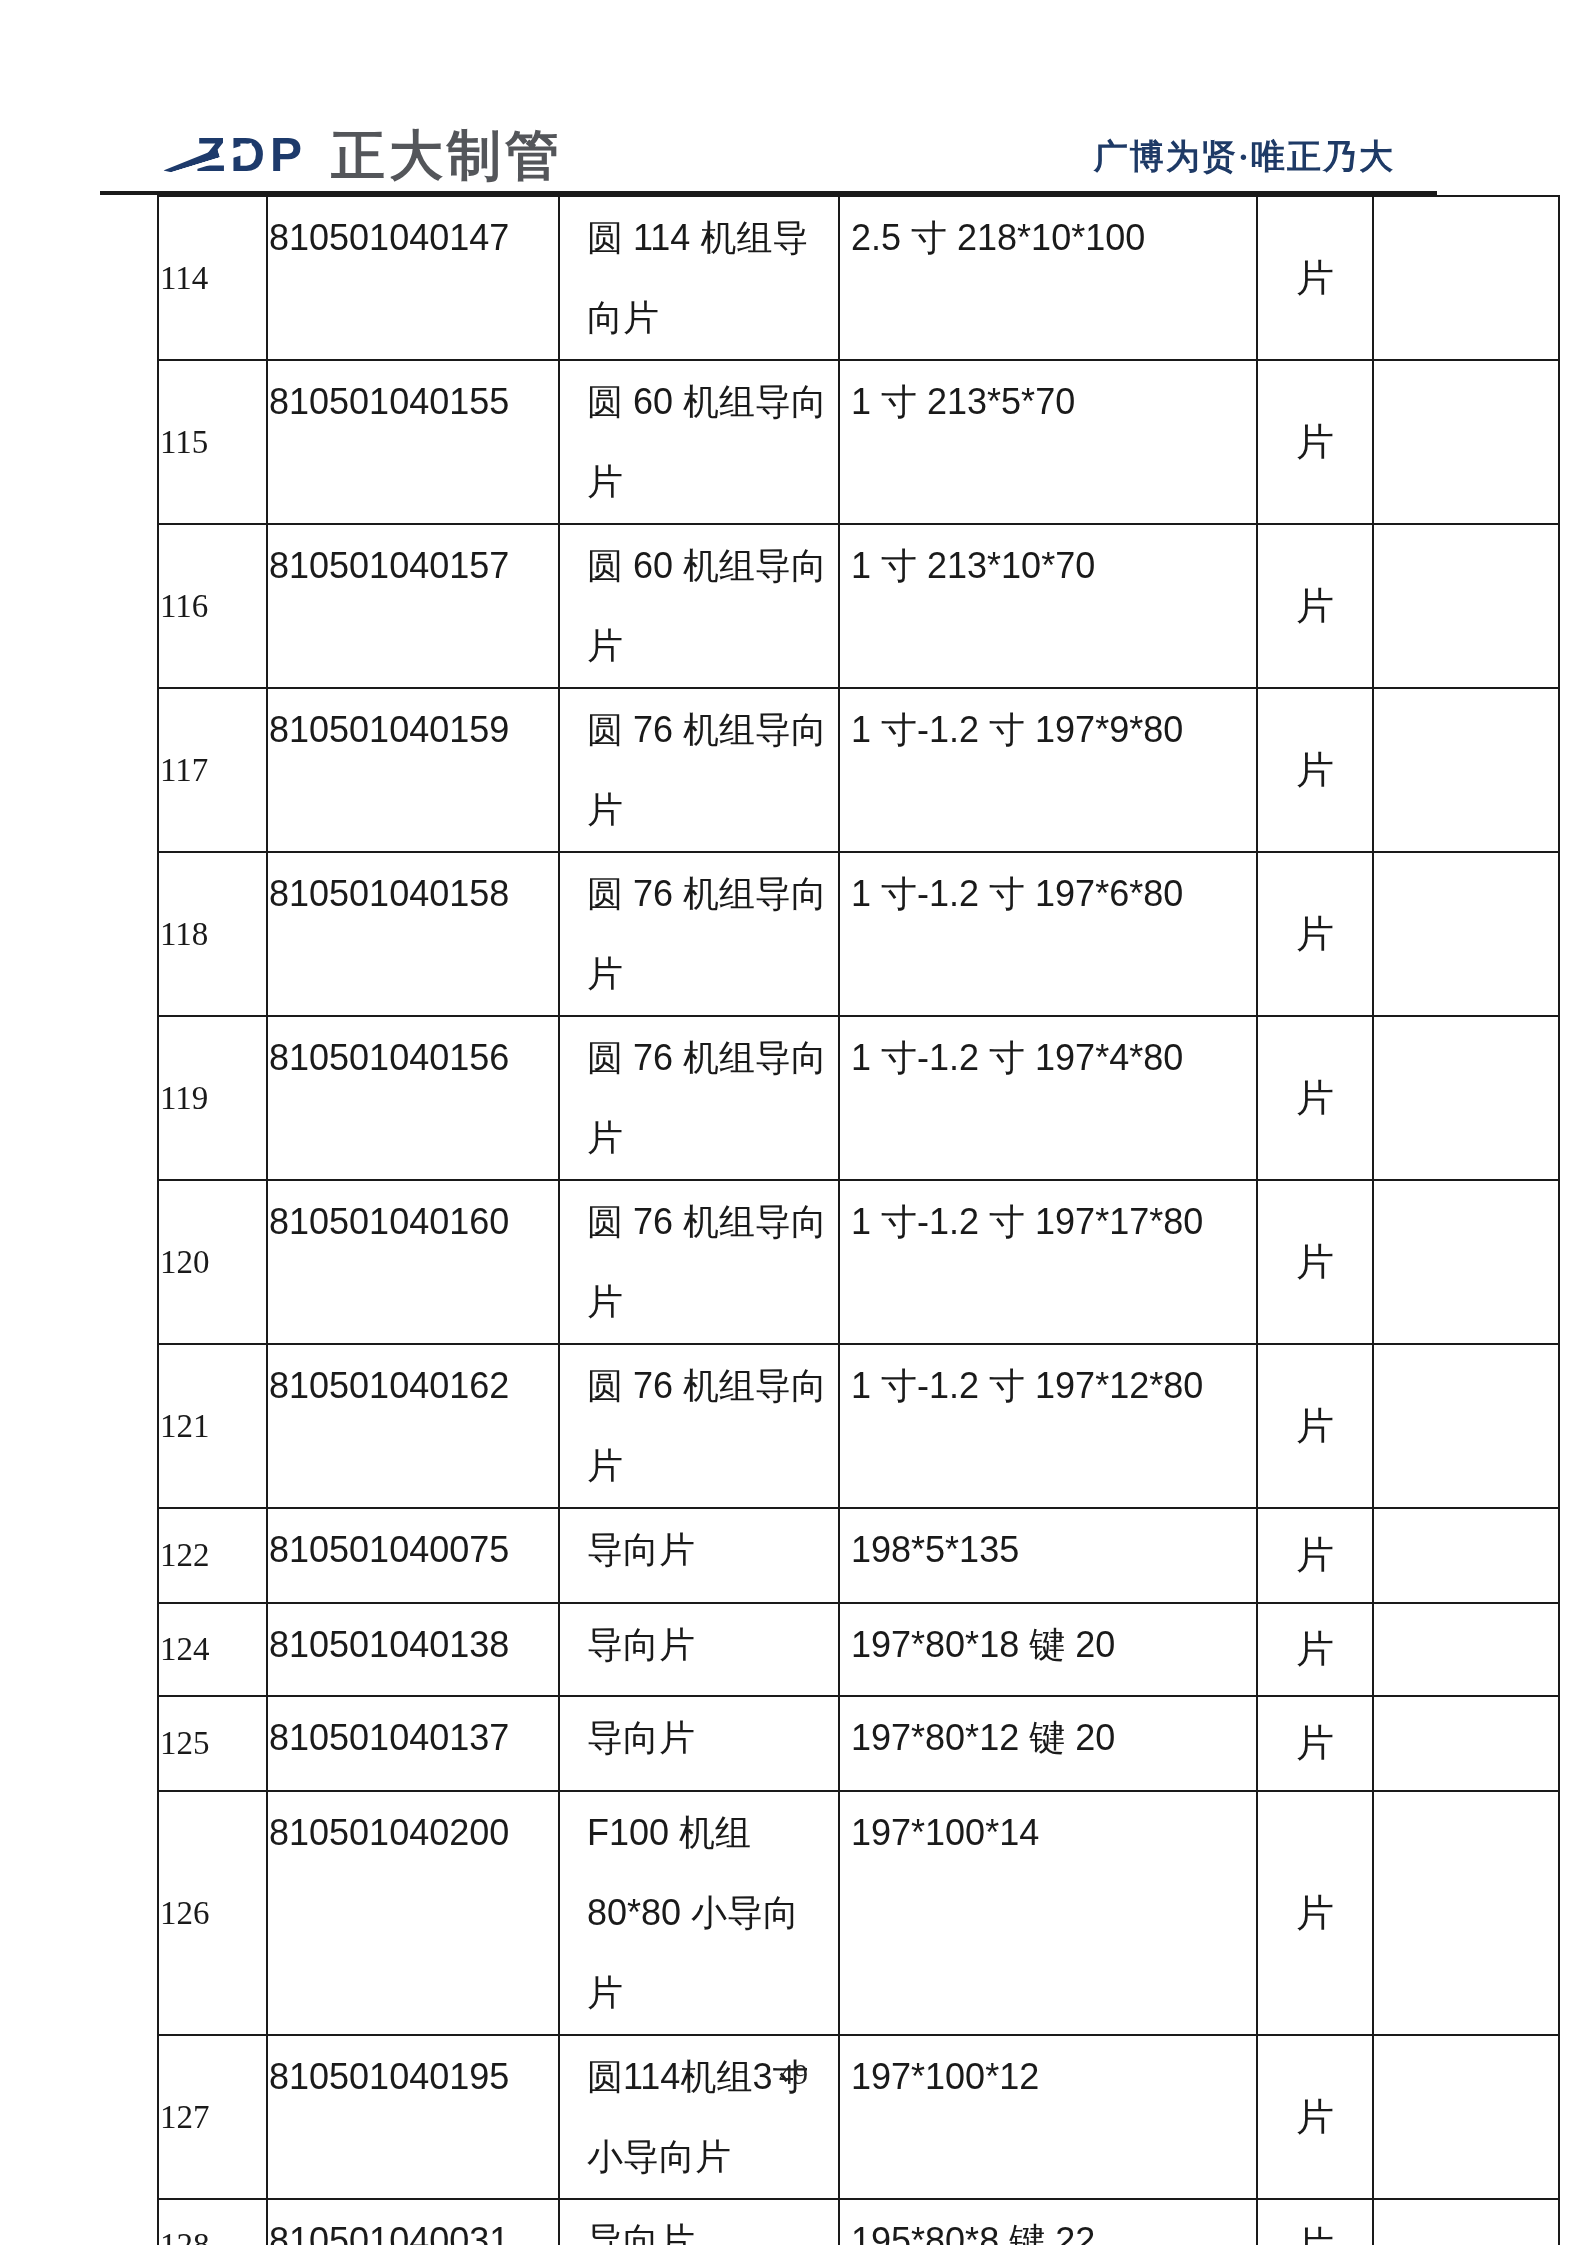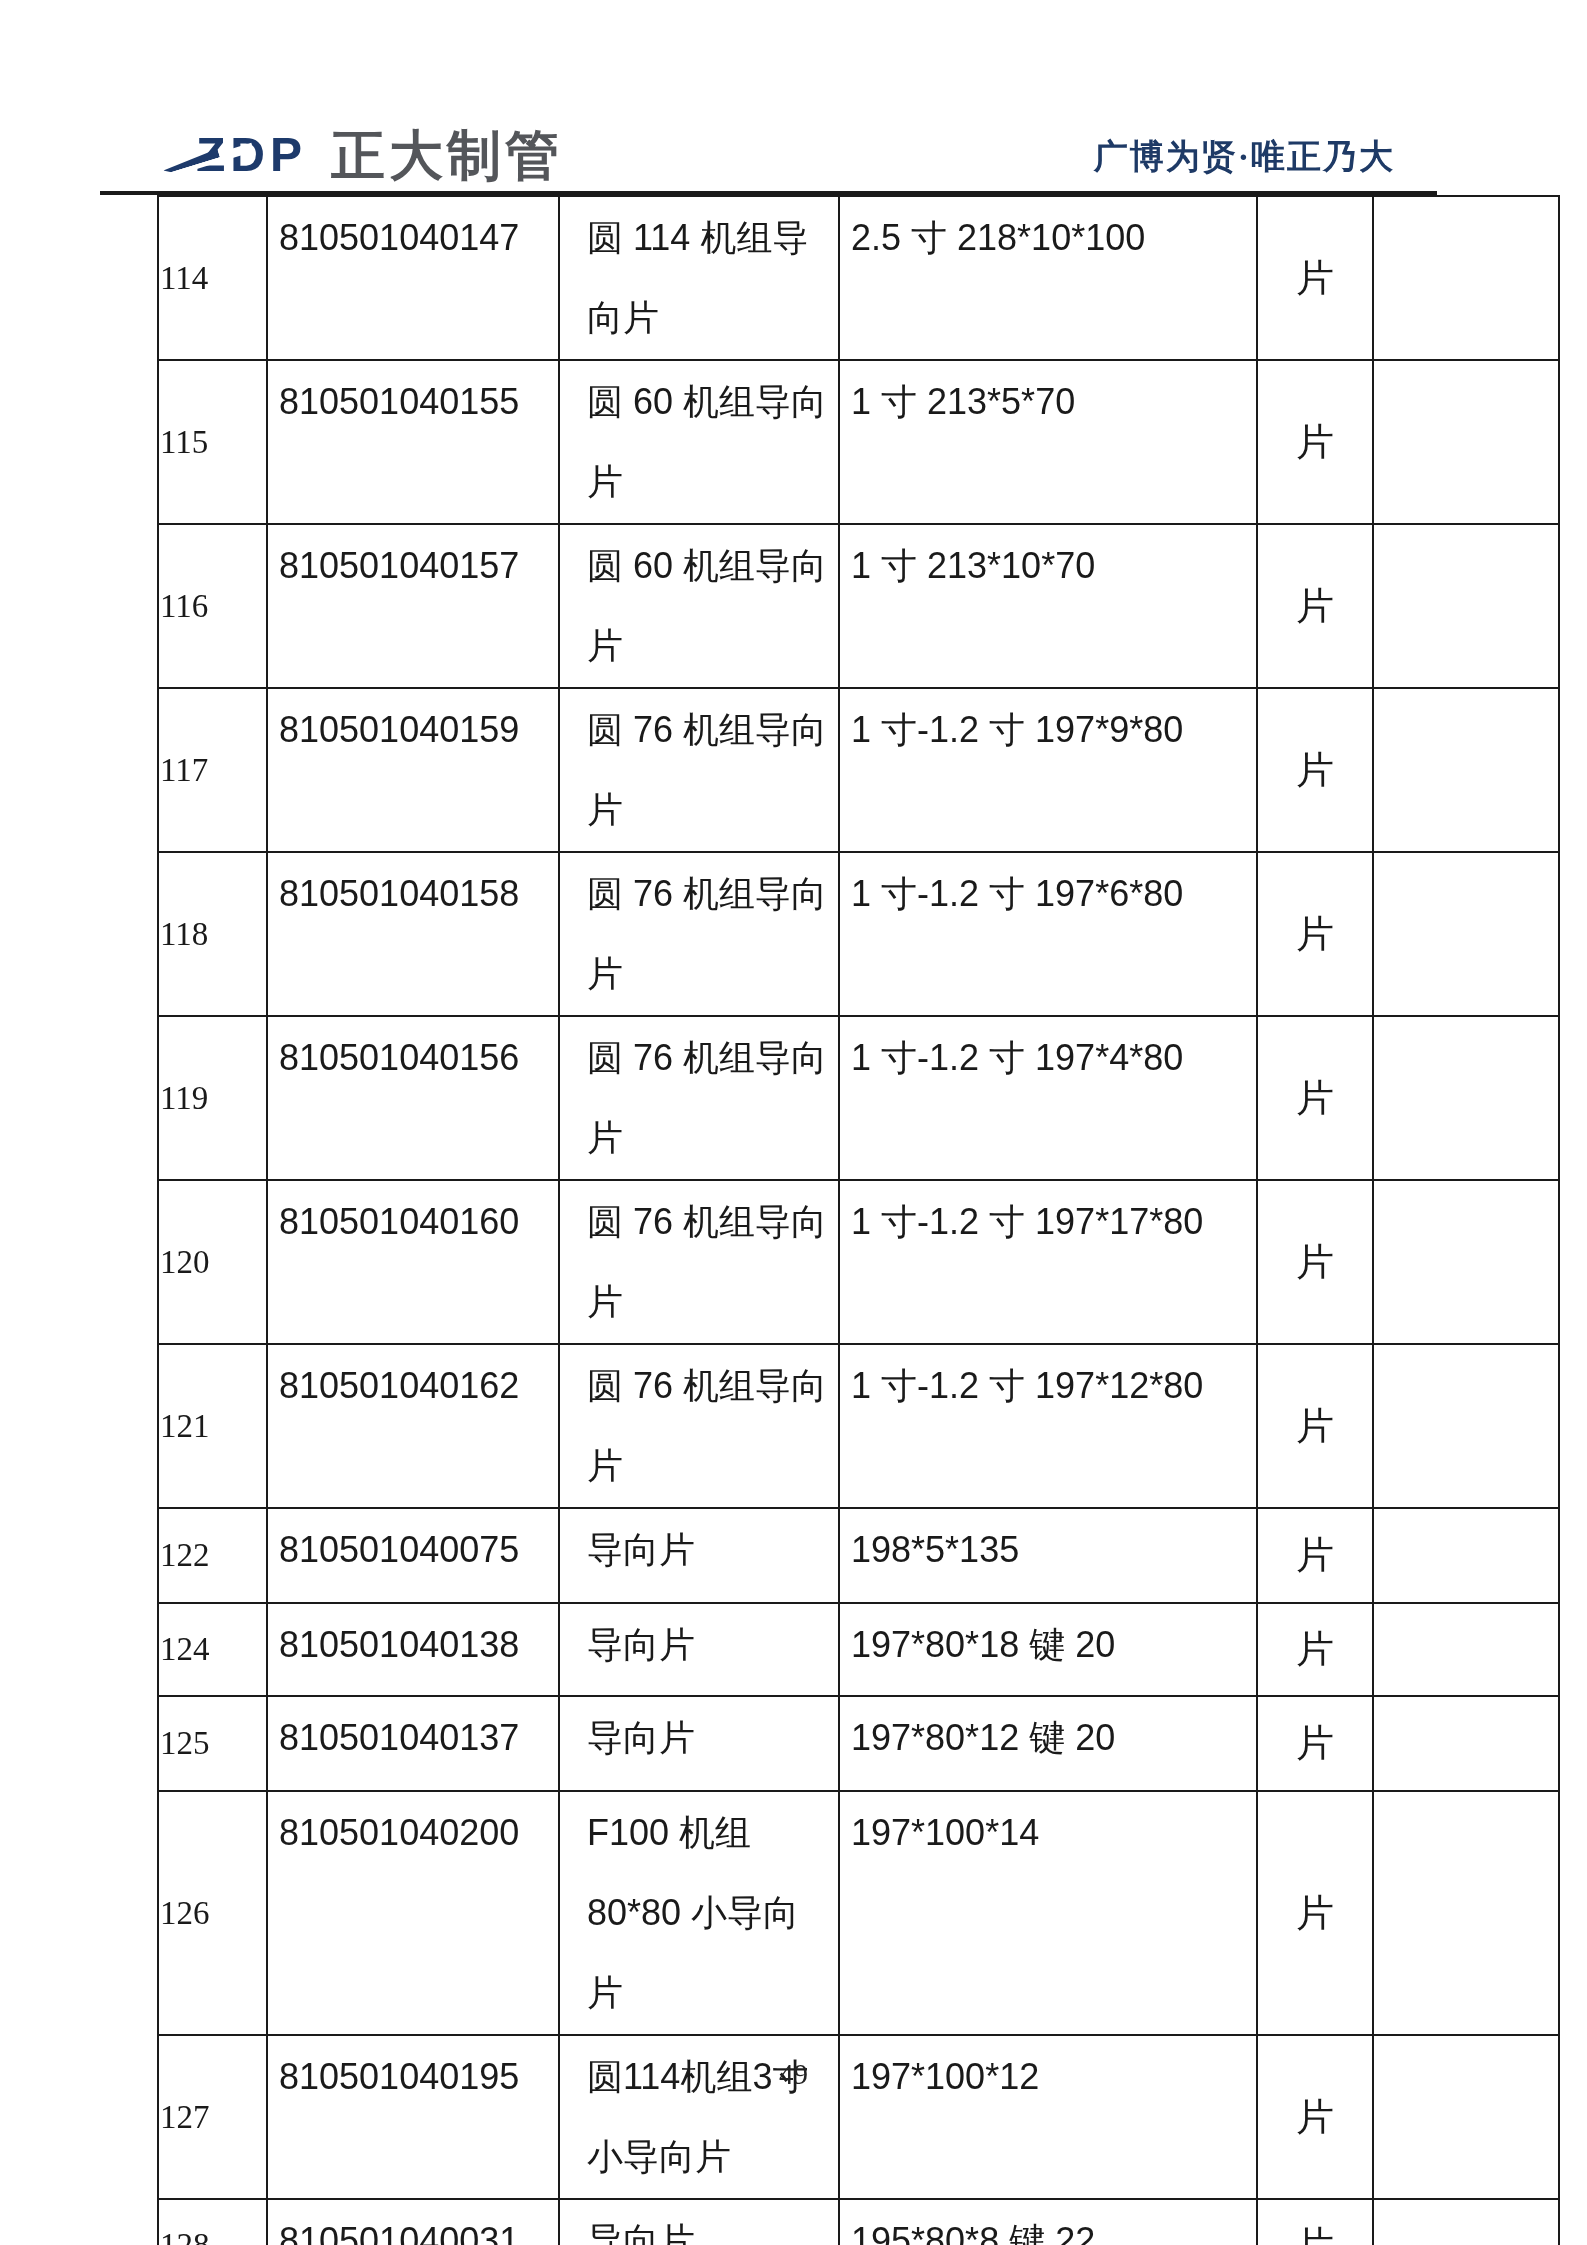--- a/index.html
+++ b/index.html
@@ -20,21 +20,21 @@
   .rule{position:absolute;left:100px;top:191px;width:1337px;height:4px;background:#1a1a1a;}
 
   
   table.parts{position:absolute;left:157px;top:195px;width:1401px;
        border-collapse:collapse;table-layout:fixed;}
   table.parts td{border:2px solid #1a1a1a;overflow:hidden;}
   td.c-no{font-family:"Liberation Serif","DejaVu Serif",serif;font-size:33px;
        text-align:left;vertical-align:middle;}
   td.c-code,td.c-name,td.c-spec{font-size:36px;vertical-align:top;line-height:80px;
        white-space:normal;overflow-wrap:break-word;}
-  td.c-code{padding-left:11px;}
+  td.c-code{padding-left:1px;}
   td.c-name{padding-left:27px;padding-right:6px;}
   td.c-spec{padding-left:11px;padding-right:4px;}
   td.c-unit{font-size:38px;text-align:center;vertical-align:middle;}
   td.c-empty{background:#ffffff;}
 
   
   .pageno{position:absolute;top:2058px;left:0;width:100%;text-align:center;
        font-family:"Liberation Serif","DejaVu Serif",serif;font-size:29px;color:#222222;}
 </style>
 </head>

